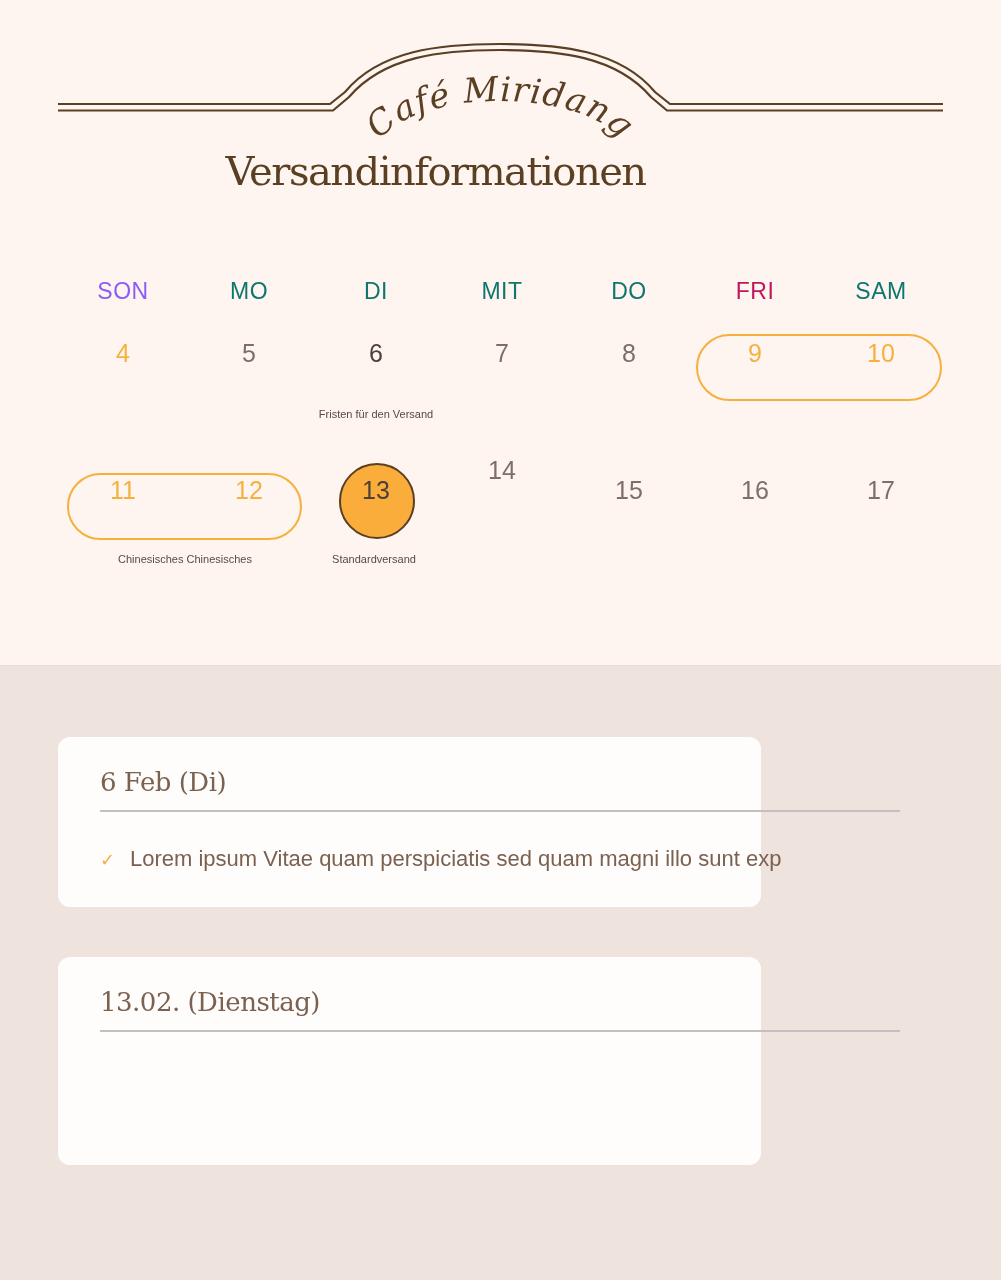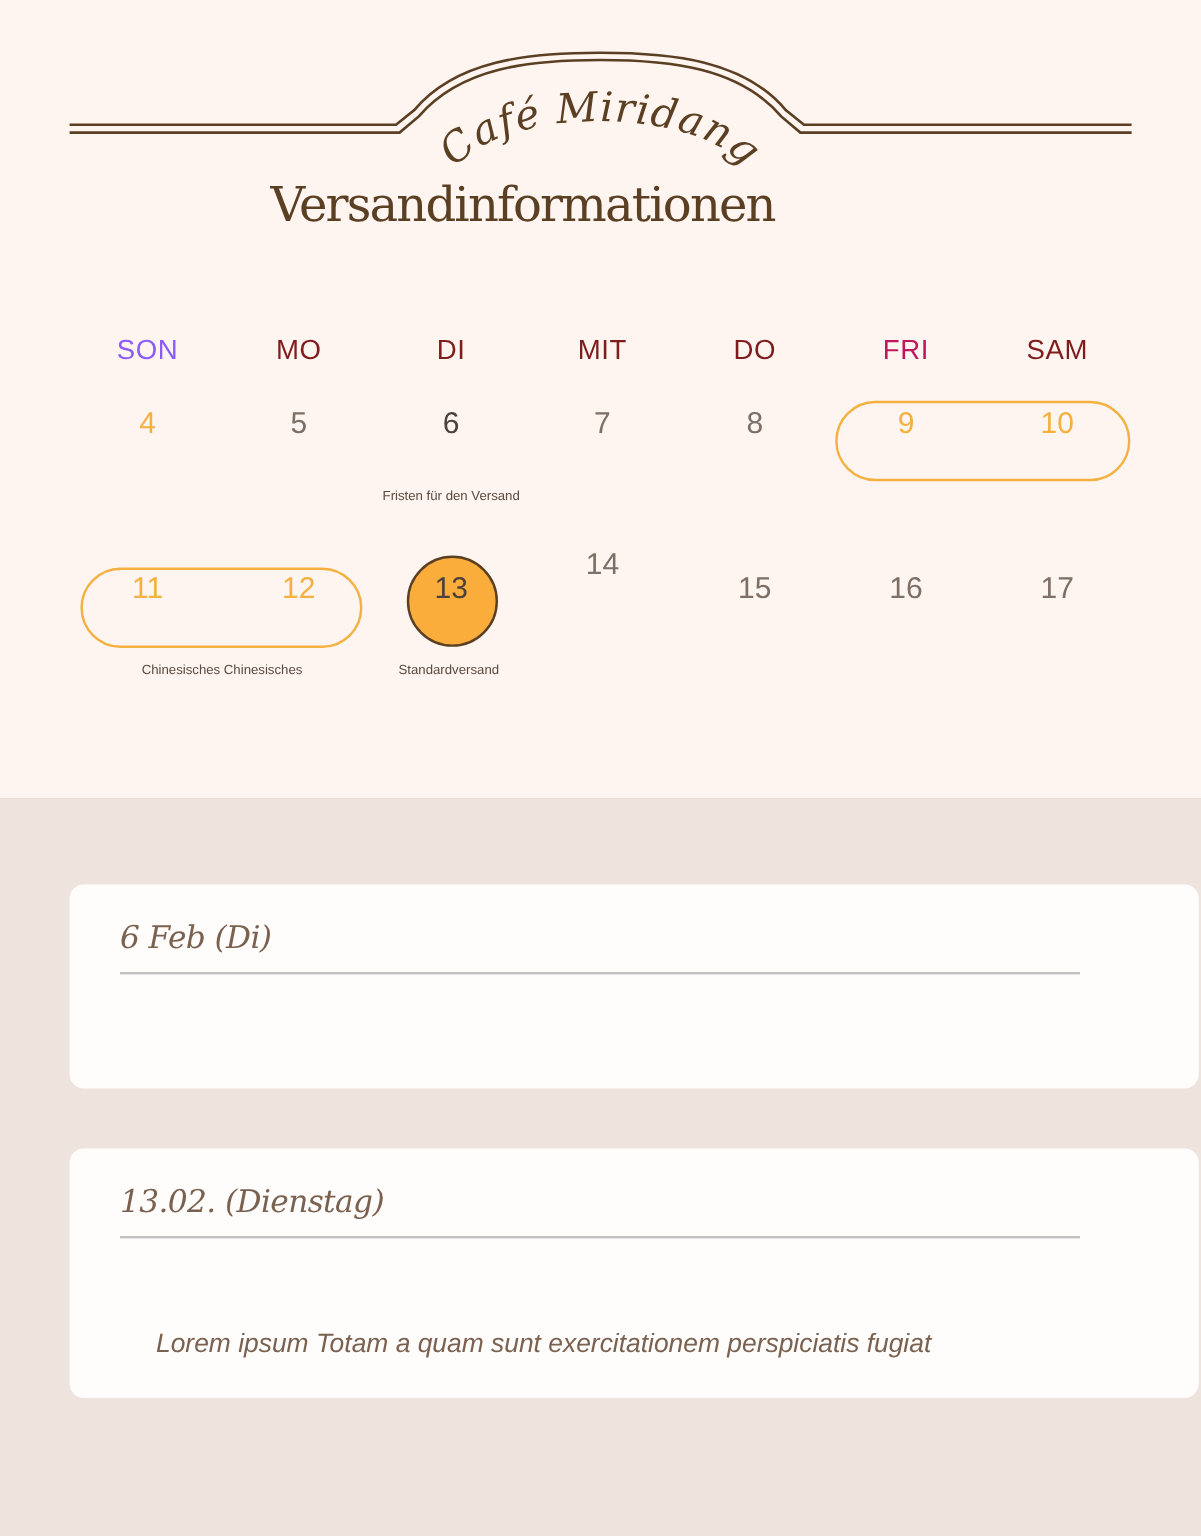--- a/index.html
+++ b/index.html
@@ -19,21 +19,21 @@
     position: absolute; left: 0; width: 871px; top: 148px;
     text-align: center;
     font-family: "DejaVu Serif", serif;
     font-size: 40px; letter-spacing: -1.5px;
     color: #5b3f22;
   }
   .cal { position: absolute; left: 60px; top: 0; width: 885px; }
   .dayhead {
     position: absolute; top: 278px; width: 126px; text-align: center;
     font-family: "Liberation Sans", sans-serif;
-    font-size: 23px; color: #7f1d1d; letter-spacing: 0.5px;
+    font-size: 23px; color: #0f766e; letter-spacing: 0.5px;
   }
   .num {
     position: absolute; width: 126px; text-align: center;
     font-family: "Liberation Sans", sans-serif;
     font-size: 25px; color: #7d6f66;
   }
   .num.orange { color: #f4b13f; }
   .num.dark { color: #4d4039; }
   .pill {
     position: absolute; border: 2.5px solid #f4b13f; border-radius: 34px;
@@ -42,23 +42,22 @@
   .dot {
     position: absolute; width: 76px; height: 76px; border-radius: 50%;
     background: #fbad3c; border: 2.5px solid #5b3f22; box-sizing: border-box;
   }
   .evlabel {
     position: absolute; text-align: center;
     font-family: "Liberation Sans", sans-serif;
     font-size: 11px; color: #5a4a40;
   }
   .card {
-    position: absolute; left: 58px; width: 941px; background: #fffdfc;
+    position: absolute; left: 58px; width: 703px; background: #fffdfc;
     border-radius: 12px;
-    font-style: italic;
   }
   .card-title {
     position: absolute; left: 42px; top: 30px;
     font-family: "DejaVu Serif", serif;
     font-size: 26px; color: #7a6150; letter-spacing: -0.5px;
   }
   .card-rule {
     position: absolute; left: 42px; width: 800px; height: 2px;
     background: #c3bfc3;
   }
@@ -121,19 +120,21 @@
     <div class="num" style="left:632px; top:476px;">16</div>
     <div class="num" style="left:758px; top:476px;">17</div>
     <div class="evlabel" style="left:0; top:553px; width:250px;">Chinesisches Chinesisches</div>
     <div class="evlabel" style="left:214px; top:553px; width:200px;">Standardversand</div>
   </div>
 </div>
 
 <div class="card" style="top:737px; height:170px;">
   <div class="card-title">6 Feb (Di)</div>
   <div class="card-rule" style="top:73px;"></div>
+  <div class="item" style="top:109px;">
+    <span class="check">✓</span><span>Lorem ipsum Vitae quam perspiciatis sed quam magni illo sunt exp</span>
+  </div>
 </div>
 
 <div class="card" style="top:957px; height:208px;">
   <div class="card-title">13.02. (Dienstag)</div>
   <div class="card-rule" style="top:73px;"></div>
-  <div class="item cont" style="top:150px;">Lorem ipsum Totam a quam sunt exercitationem perspiciatis fugiat</div>
 </div>
 
 </body></html>

